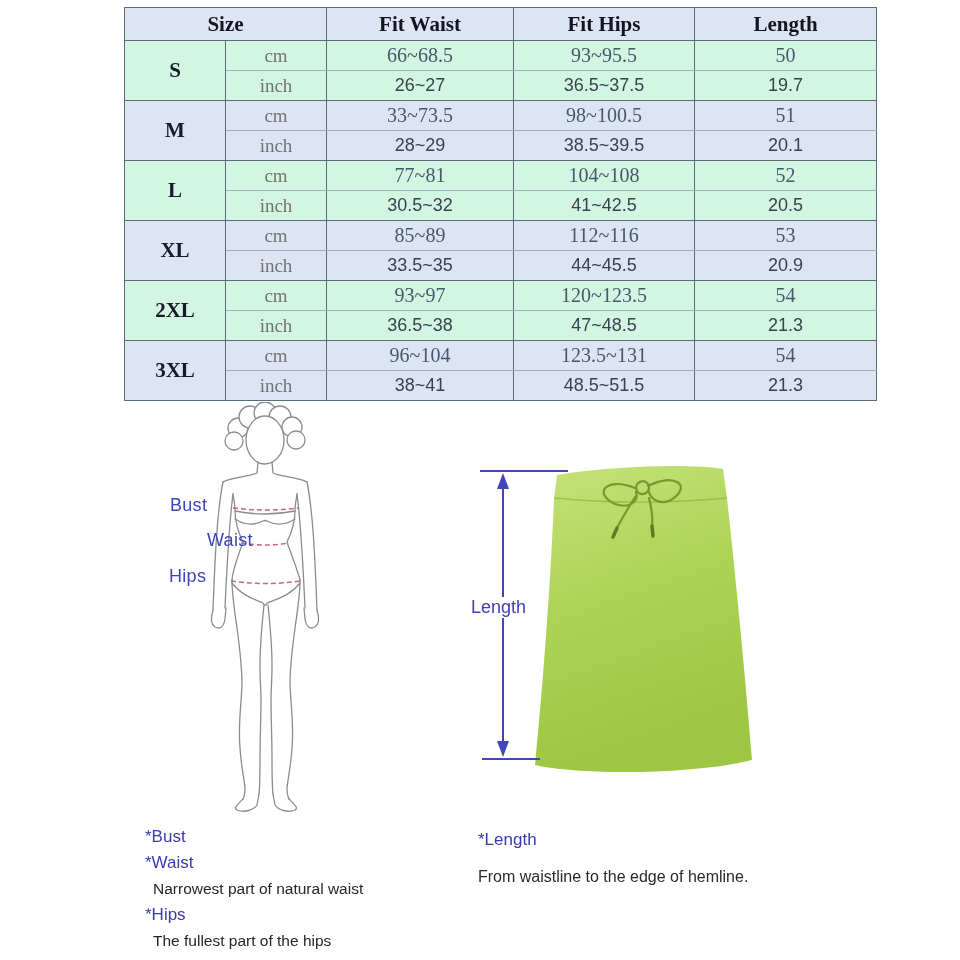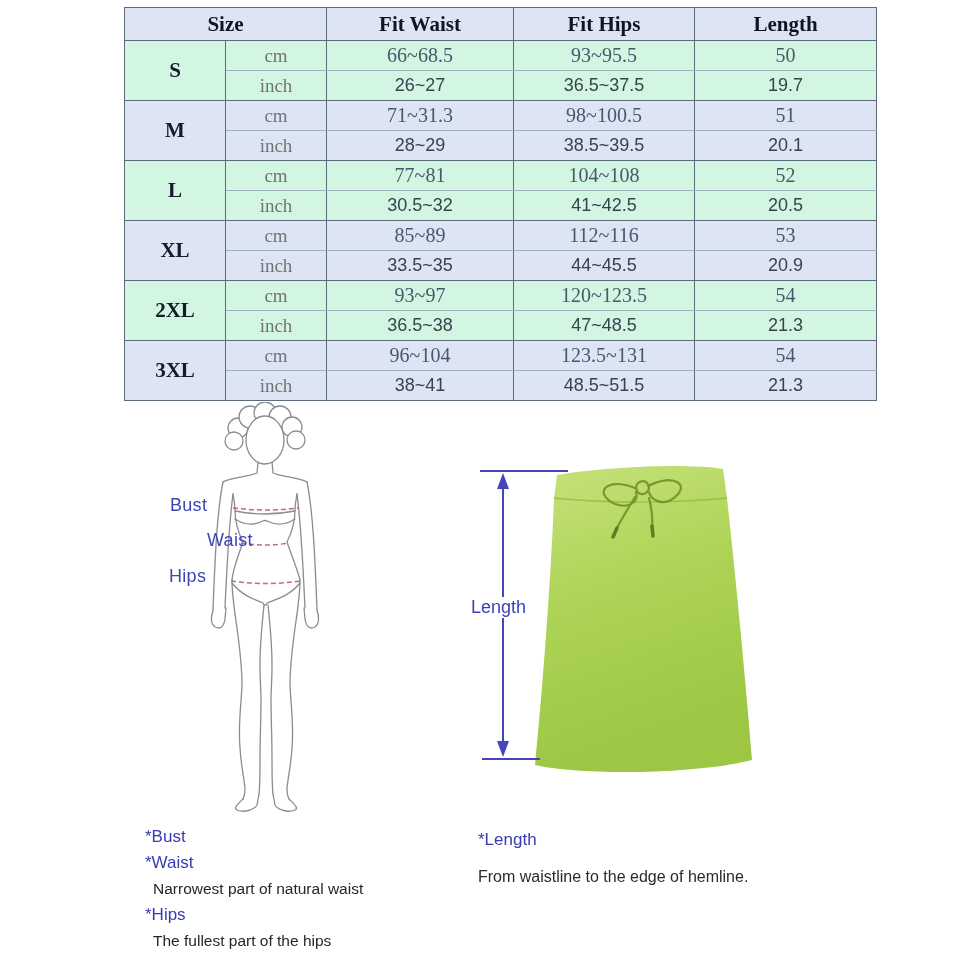--- a/index.html
+++ b/index.html
@@ -85,21 +85,21 @@
       <tr class="g row-inch">
         <td class="c-unit">inch</td>
         <td class="nin">26~27</td>
         <td class="nin">36.5~37.5</td>
         <td class="nin">19.7</td>
       </tr>
 
       <tr class="b row-cm">
         <td class="c-size" rowspan="2">M</td>
         <td class="c-unit">cm</td>
-        <td class="ncm">71~31.3</td>
+        <td class="ncm">33~73.5</td>
         <td class="ncm">98~100.5</td>
         <td class="ncm">51</td>
       </tr>
       <tr class="b row-inch">
         <td class="c-unit">inch</td>
         <td class="nin">28~29</td>
         <td class="nin">38.5~39.5</td>
         <td class="nin">20.1</td>
       </tr>
 

